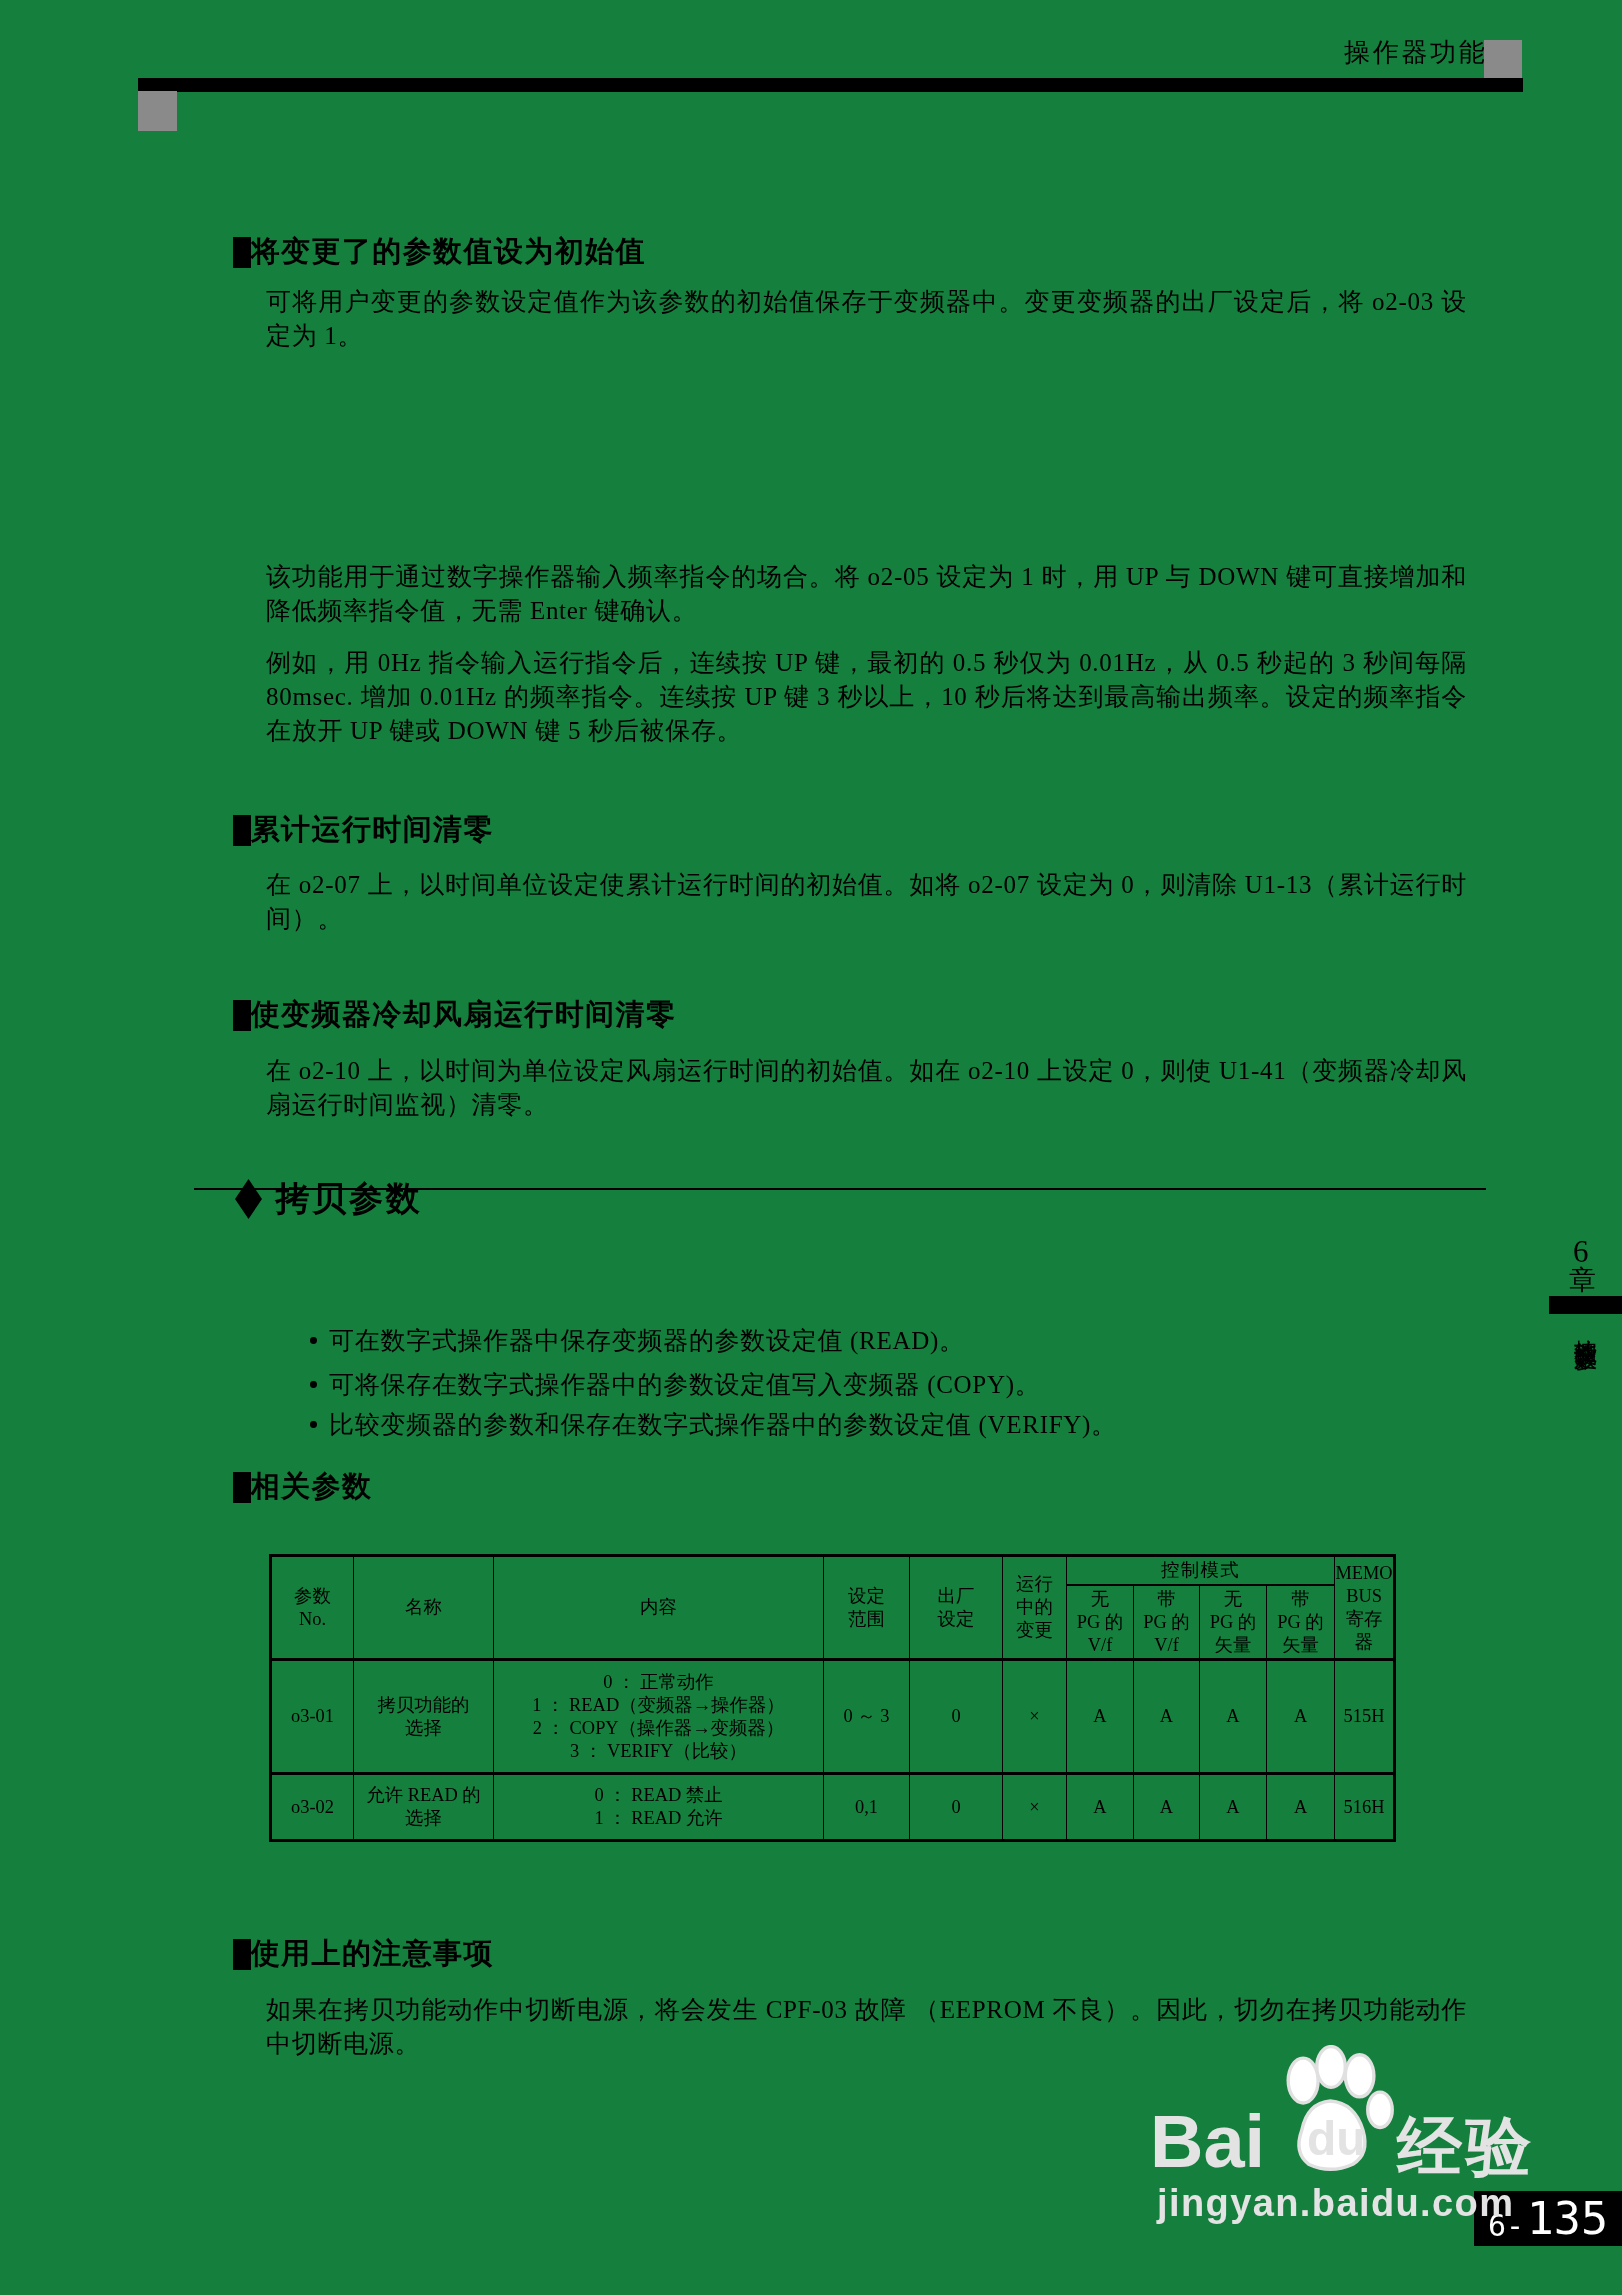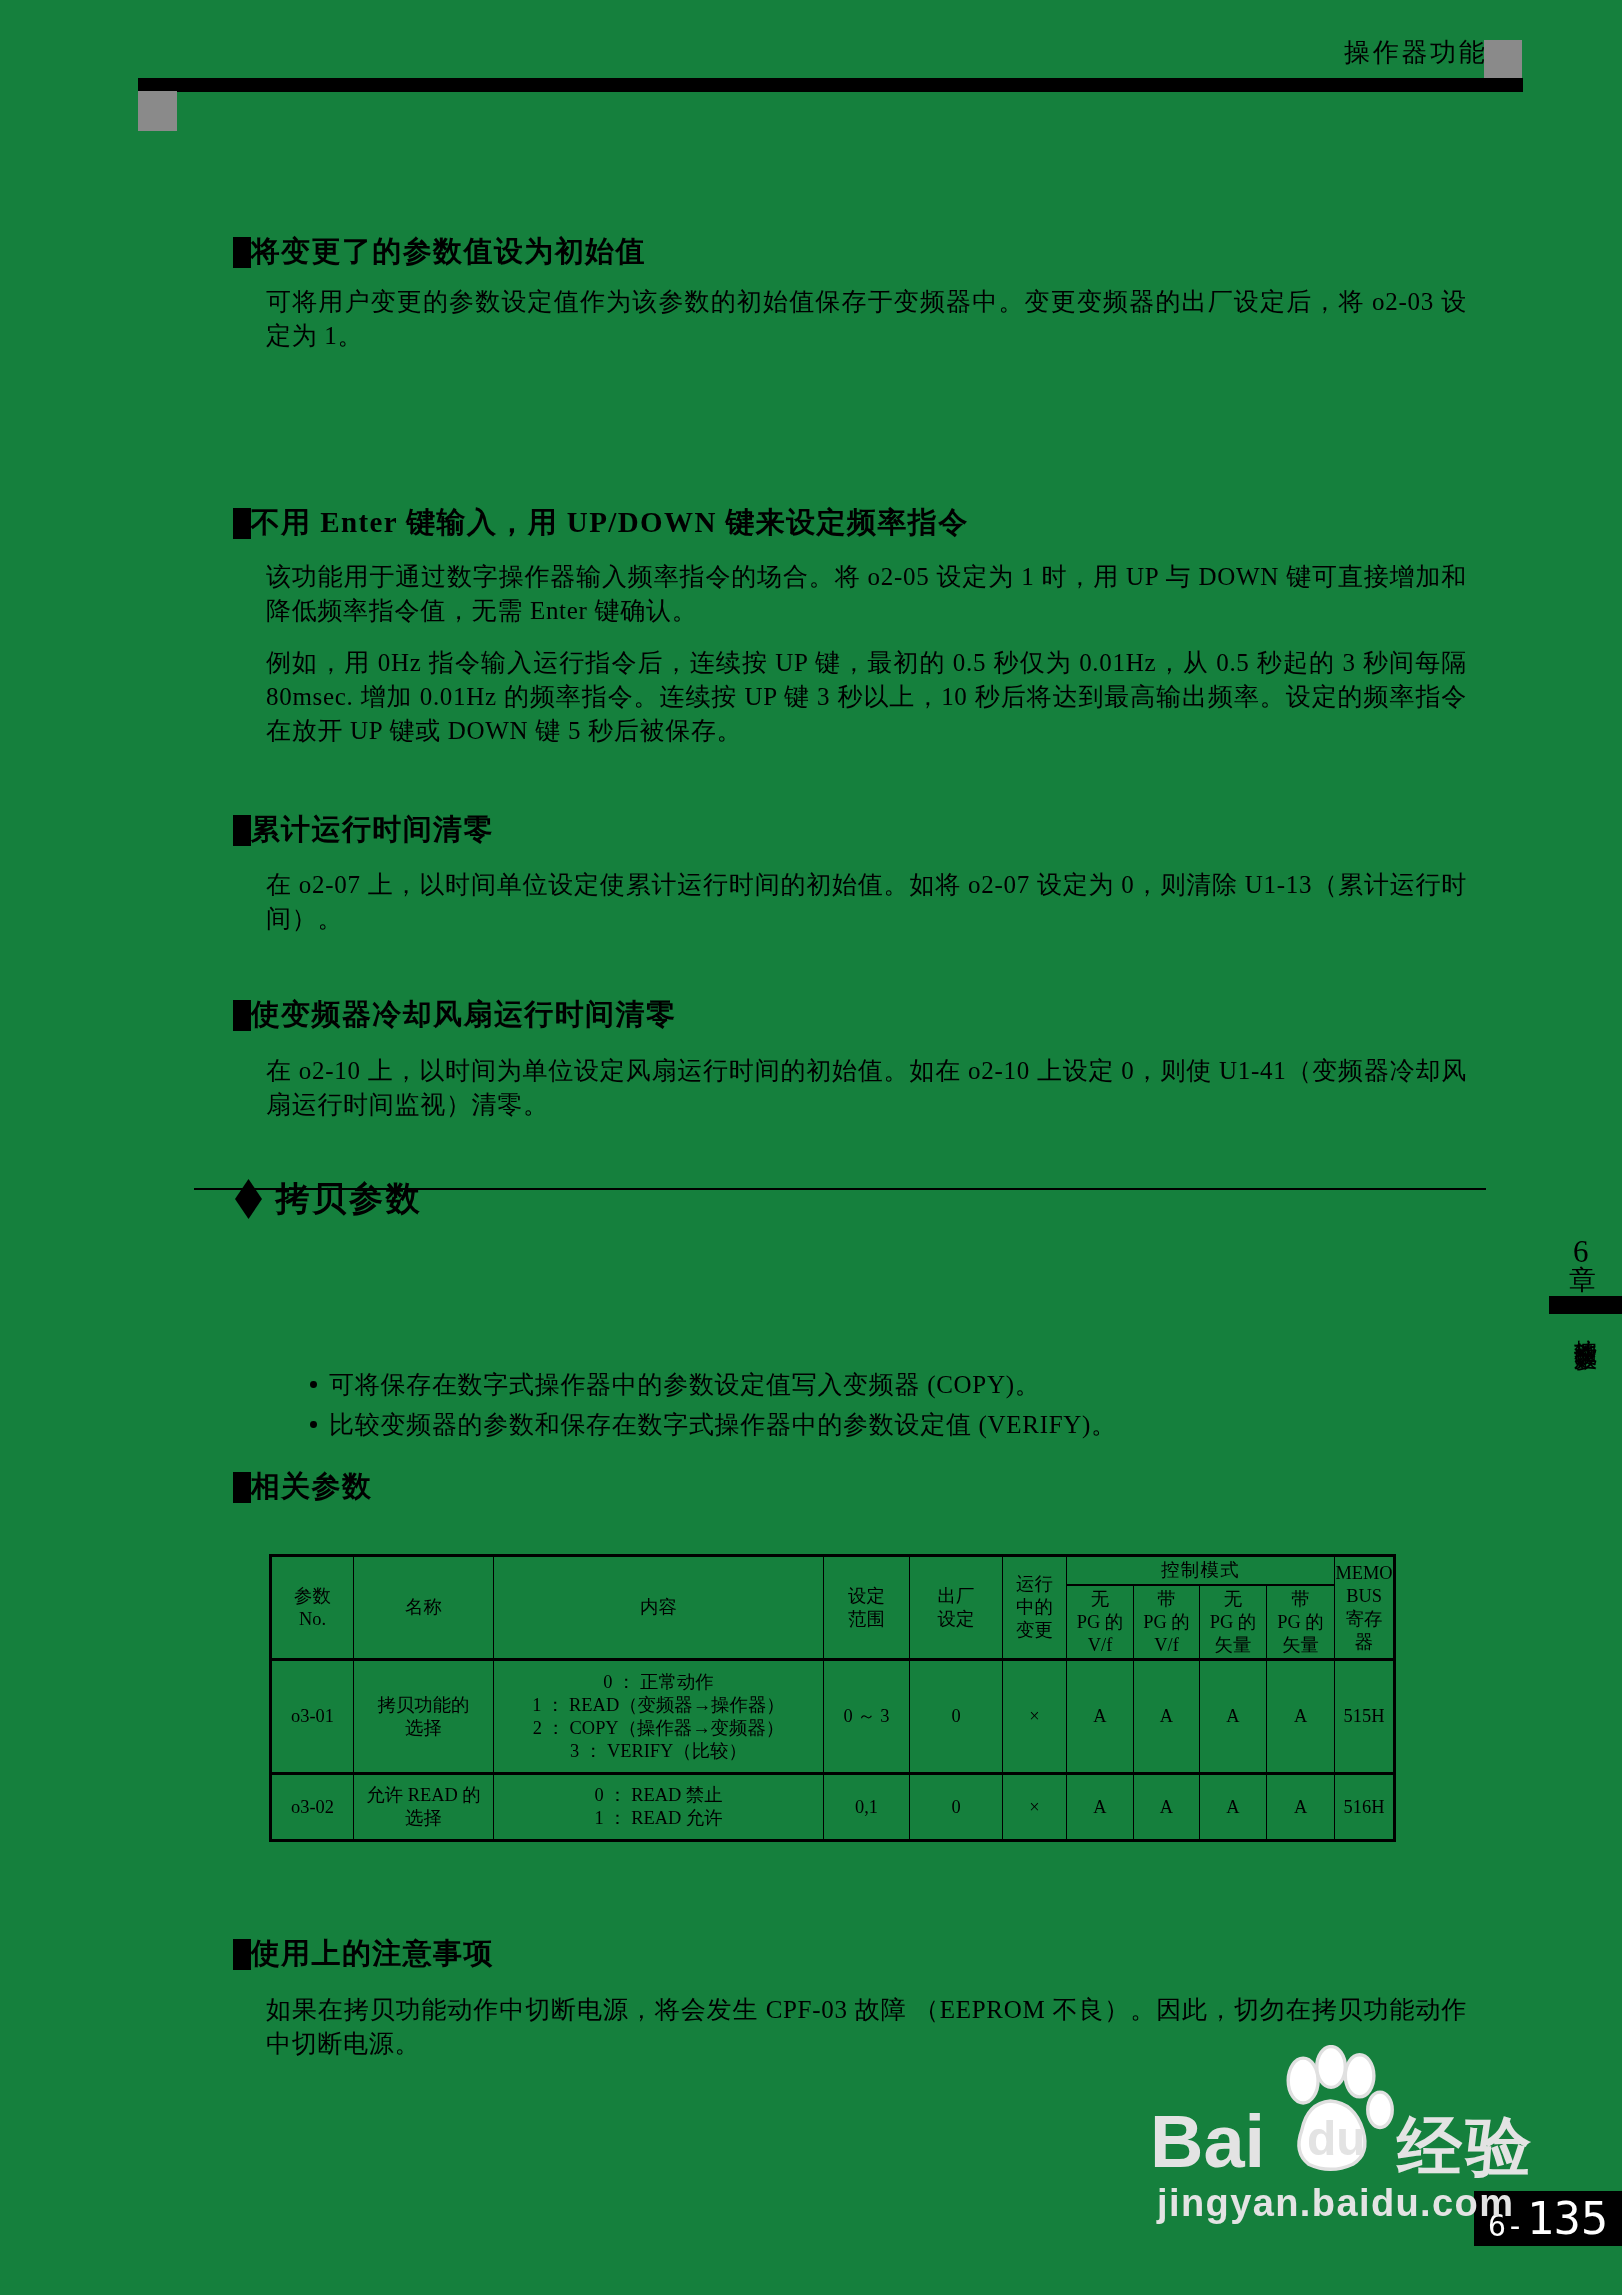--- a/index.html
+++ b/index.html
@@ -70,43 +70,43 @@
   <div class="abs gray-sq-right"></div>
   <div class="abs black-bar"></div>
   <div class="abs gray-sq-left"></div>
 
   <div class="abs h2" style="left:233px;top:232px;">
     <span class="sq"></span>
     <span>将变更了的参数值设为初始值</span>
   </div>
   <p class="abs body-p" style="left:266px;top:285px;">可将用户变更的参数设定值作为该参数的初始值保存于变频器中。变更变频器的出厂设定后，将 o2-03 设定为 1。</p>
 
-  <div class="abs h2" style="left:233px;top:503px;">
-    <span class="sq"></span>
-    <span>不用 Enter 键输入，用 UP/DOWN 键来设定频率指令</span>
-  </div>
   <p class="abs body-p" style="left:266px;top:560px;">该功能用于通过数字操作器输入频率指令的场合。将 o2-05 设定为 1 时，用 UP 与 DOWN 键可直接增加和降低频率指令值，无需 Enter 键确认。</p>
   <p class="abs body-p" style="left:266px;top:646px;">例如，用 0Hz 指令输入运行指令后，连续按 UP 键，最初的 0.5 秒仅为 0.01Hz，从 0.5 秒起的 3 秒间每隔 80msec. 增加 0.01Hz 的频率指令。连续按 UP 键 3 秒以上，10 秒后将达到最高输出频率。设定的频率指令在放开 UP 键或 DOWN 键 5 秒后被保存。</p>
 
   <div class="abs h2" style="left:233px;top:810px;">
     <span class="sq"></span>
     <span>累计运行时间清零</span>
   </div>
   <p class="abs body-p" style="left:266px;top:868px;">在 o2-07 上，以时间单位设定使累计运行时间的初始值。如将 o2-07 设定为 0，则清除 U1-13（累计运行时间）。</p>
 
   <div class="abs h2" style="left:233px;top:995px;">
     <span class="sq"></span>
     <span>使变频器冷却风扇运行时间清零</span>
   </div>
   <p class="abs body-p" style="left:266px;top:1054px;">在 o2-10 上，以时间为单位设定风扇运行时间的初始值。如在 o2-10 上设定 0，则使 U1-41（变频器冷却风扇运行时间监视）清零。</p>
 
   <div class="abs divider"></div>
   <div class="abs h3" style="left:235px;top:1176px;">
     <span class="diamond"></span>
     <span>拷贝参数</span>
+  </div>
+  <div class="abs bullet" style="left:310px;top:1325px;width:1131px;">
+    <span class="dot"></span>
+    <span>可在数字式操作器中保存变频器的参数设定值 (READ)。</span>
   </div>
   <div class="abs bullet" style="left:310px;top:1409px;width:1131px;">
     <span class="dot"></span>
     <span>比较变频器的参数和保存在数字式操作器中的参数设定值 (VERIFY)。</span>
   </div>
   <div class="abs bullet" style="left:310px;top:1369px;width:1131px;">
     <span class="dot"></span>
     <span>可将保存在数字式操作器中的参数设定值写入变频器 (COPY)。</span>
   </div>
 

